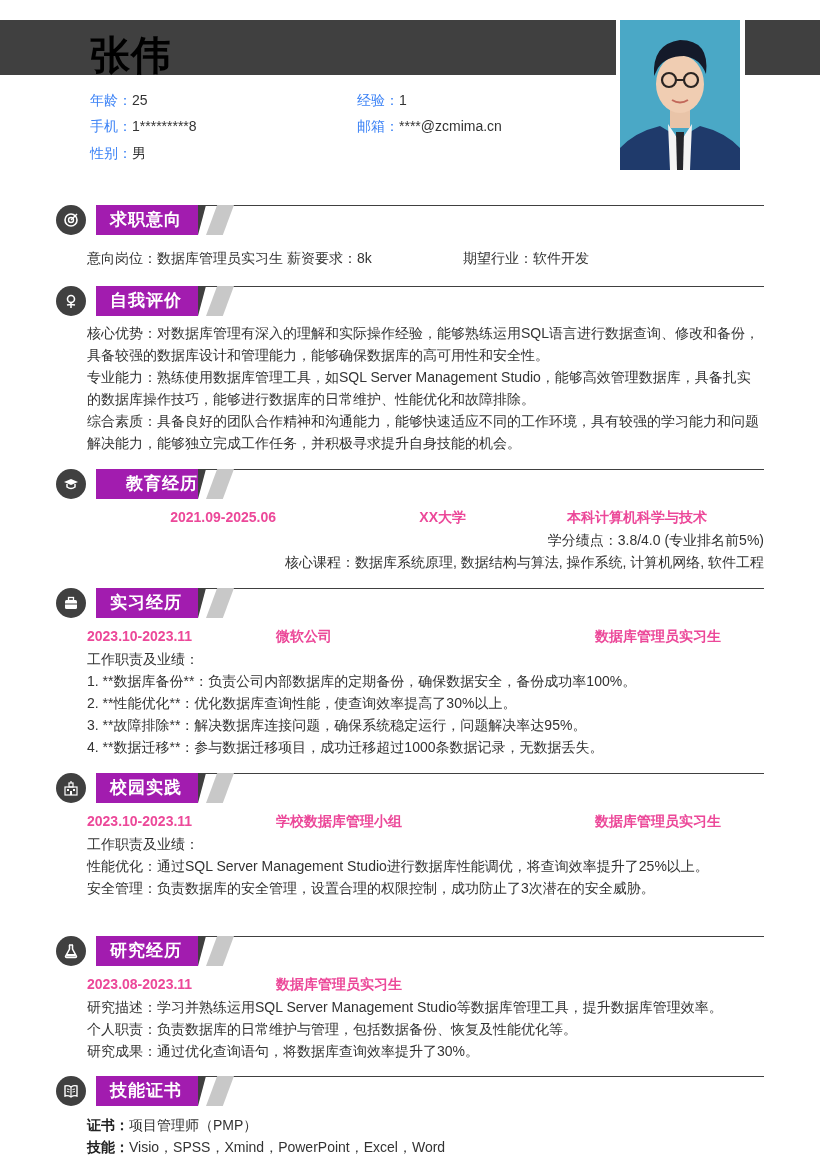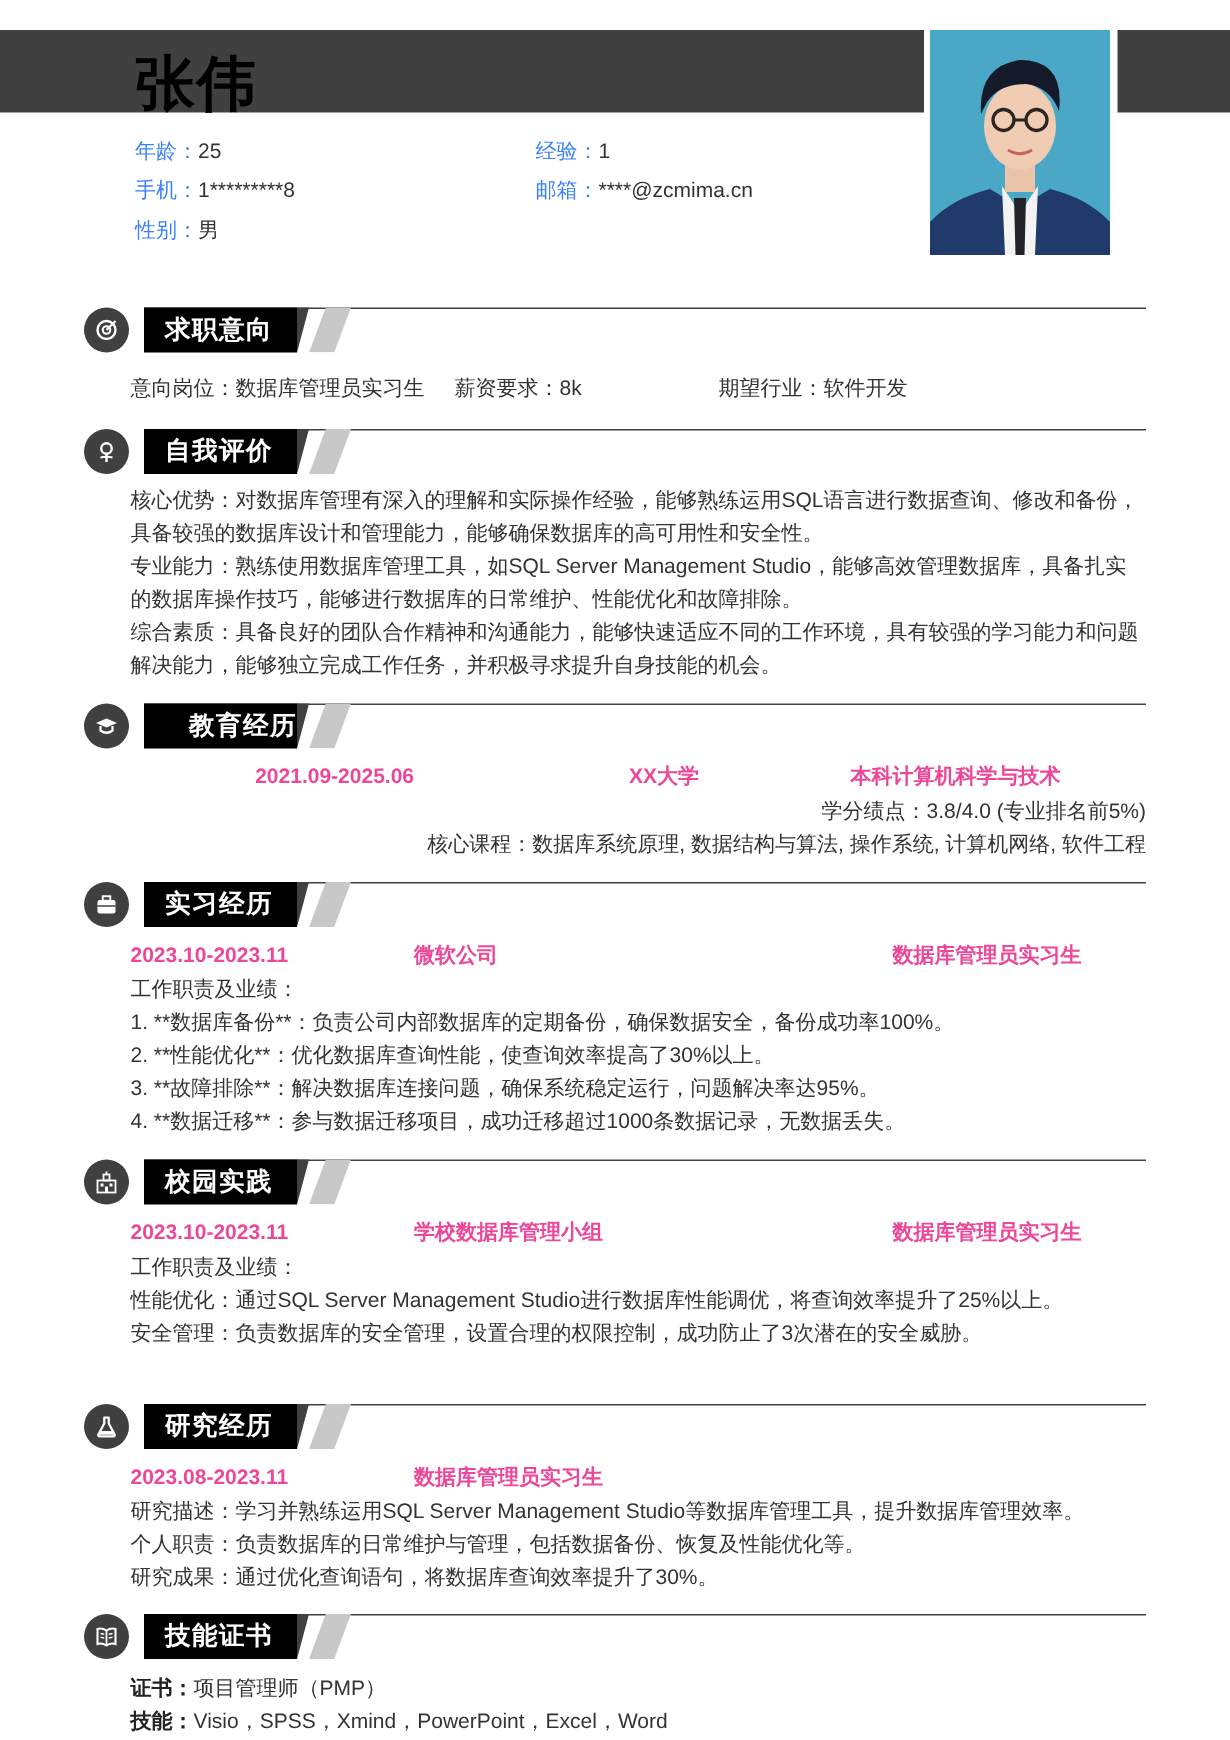--- a/index.html
+++ b/index.html
@@ -13,21 +13,21 @@
   .photo { position: absolute; left: 620px; top: 20px; width: 120px; height: 150px; background: #4aa8c6; overflow: hidden; }
 
   .info { position: absolute; font-size: 14px; color: #333; }
   .info .k { color: #3b82f6; }
 
   .section { position: absolute; left: 56px; width: 708px; }
   .sec-head { position: relative; height: 32px; }
   .sec-head .line { position: absolute; left: 40px; right: 0; top: 0; height: 1px; background: #404040; }
   .sec-head .circle { position: absolute; left: 0; top: 0; width: 30px; height: 30px; border-radius: 50%; background: #404040; display: flex; align-items: center; justify-content: center; }
   .sec-head .circle svg { width: 16px; height: 16px; }
-  .sec-head .title-block { position: absolute; left: 40px; top: 0; height: 30px; width: 102px; background: #000000; color: #fff; font-weight: bold; font-size: 17px; line-height: 30px; padding-left: 14px; letter-spacing: 1px; }
+  .sec-head .title-block { position: absolute; left: 40px; top: 0; height: 30px; width: 102px; background: #a21caf; color: #fff; font-weight: bold; font-size: 17px; line-height: 30px; padding-left: 14px; letter-spacing: 1px; }
   .sec-head .slant { position: absolute; left: 142px; top: 0; width: 0; height: 0; border-top: 30px solid #404040; border-right: 8px solid transparent; }
   .sec-head .slant2 { position: absolute; left: 150px; top: 0; width: 28px; height: 30px; background: #c8c8c8; clip-path: polygon(40% 0, 100% 0, 60% 100%, 0 100%); }
 
   .body { padding-left: 31px; font-size: 14px; line-height: 22px; color: #333; }
   .row-bold { display: flex; font-weight: bold; color: #ec4899; font-size: 14px; height: 24px; line-height: 24px; }
   .row-bold span { display: block; }
   .c1 { width: 189px; } .c2 { width: 190px; } .c3 { width: 129px; } .c4 { width: auto; }
   .lbl-bold { font-weight: bold; color: #222; }
 </style>
 </head>
@@ -79,21 +79,21 @@
           <line x1="8" y1="8" x2="14" y2="2" stroke="#fff" stroke-width="1.4"></line>
         </svg>
     </div>
     <div class="title-block">求职意向</div>
     <div class="slant"></div>
     <div class="slant2"></div>
   </div>
   <div class="body" style="margin-top:10px;">
     <div style="display:flex;">
       <span><span>意向岗位：</span><span>数据库管理员实习生</span></span>
-      <span style="margin-left:20px; width:176px;"><span>薪资要求：</span><span>8k</span></span>
+      <span style="margin-left:4px; width:176px;"><span>薪资要求：</span><span>8k</span></span>
       <span><span>期望行业：</span><span>软件开发</span></span>
     </div>
   </div>
 </div>
 
 <div class="section" style="top:286px;">
   <div class="sec-head">
     <div class="line"></div>
     <div class="circle">
       <svg viewBox="0 0 16 16">

